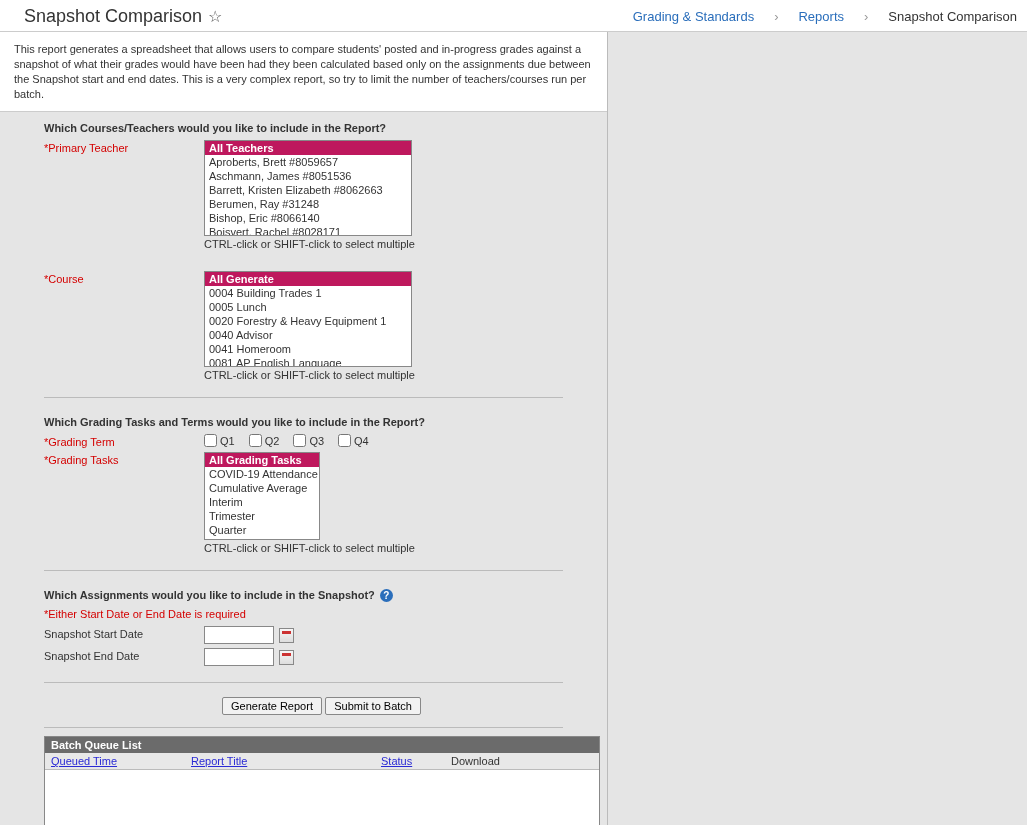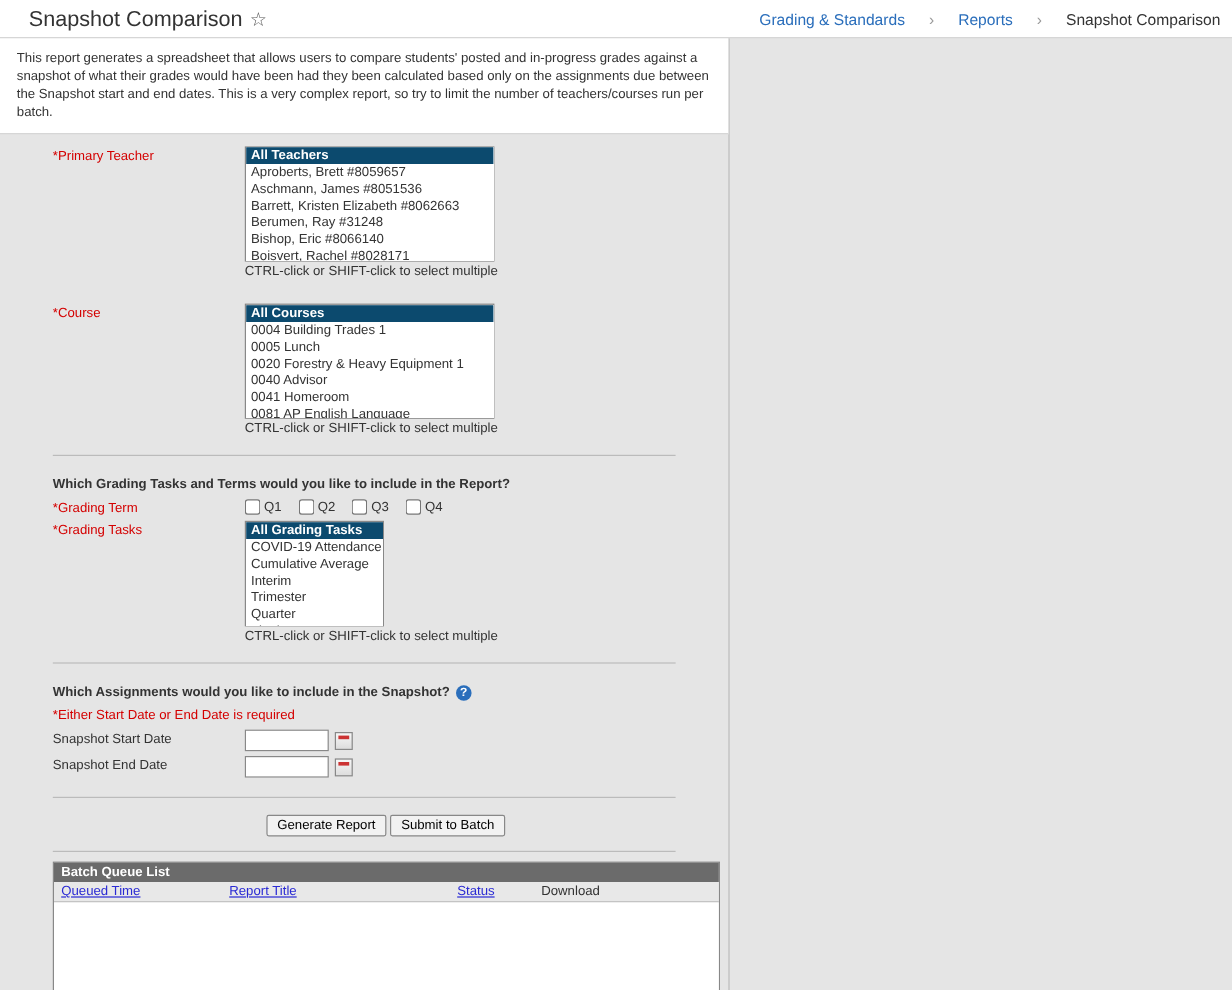--- a/index.html
+++ b/index.html
@@ -89,21 +89,21 @@
     border: 1px solid #888;
     background: #fff;
     overflow-y: scroll;
   }
   .listbox .opt {
     padding: 1px 4px;
     white-space: nowrap;
     cursor: pointer;
   }
   .listbox .opt.sel {
-    background: #0c4a6e;
+    background: #be185d;
     color: #fff;
     font-weight: bold;
   }
   .hint {
     font-size: 11px;
     color: #333;
     margin-top: 2px;
   }
   .checks { display: flex; gap: 14px; align-items: center; font-size: 11px; }
   .checks label { display: flex; align-items: center; gap: 3px; cursor: pointer; }
@@ -205,20 +205,21 @@
     <a>Reports</a>
     <span class="chevron">›</span>
     <span>Snapshot Comparison</span>
   </div>
 </div>
 
 <div class="content-wrap">
   <div class="intro-box">This report generates a spreadsheet that allows users to compare students' posted and in-progress grades against a snapshot of what their grades would have been had they been calculated based only on the assignments due between the Snapshot start and end dates. This is a very complex report, so try to limit the number of teachers/courses run per batch.</div>
 
   <div class="section">
+    <div class="section-heading">Which Courses/Teachers would you like to include in the Report?</div>
 
     <div class="row">
       <div class="label-col req">*Primary Teacher</div>
       <div class="ctrl-col">
         <div class="listbox">
           <div class="opt sel">All Teachers</div>
           <div class="opt">Aproberts, Brett #8059657</div>
           <div class="opt">Aschmann, James #8051536</div>
           <div class="opt">Barrett, Kristen Elizabeth #8062663</div>
           <div class="opt">Berumen, Ray #31248</div>
@@ -227,21 +228,21 @@
 
         </div>
         <div class="hint">CTRL-click or SHIFT-click to select multiple</div>
       </div>
     </div>
 
     <div class="row" style="margin-top:21px;">
       <div class="label-col req">*Course</div>
       <div class="ctrl-col">
         <div class="listbox">
-          <div class="opt sel">All Courses</div>
+          <div class="opt sel">All Generate</div>
           <div class="opt">0004 Building Trades 1</div>
           <div class="opt">0005 Lunch</div>
           <div class="opt">0020 Forestry &amp; Heavy Equipment 1</div>
           <div class="opt">0040 Advisor</div>
           <div class="opt">0041 Homeroom</div>
           <div class="opt">0081 AP English Language</div>
 
         </div>
         <div class="hint">CTRL-click or SHIFT-click to select multiple</div>
       </div>

